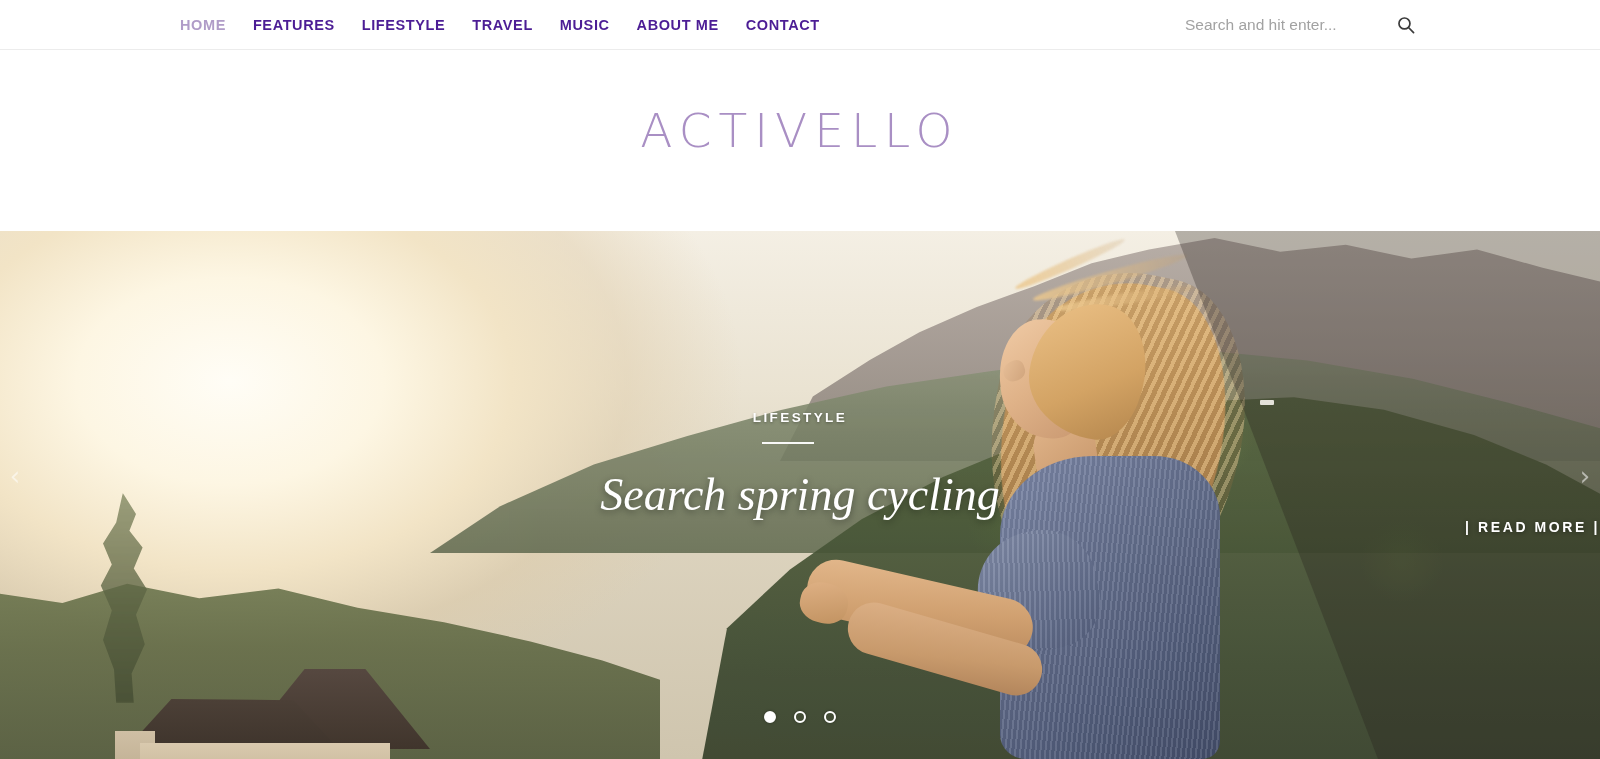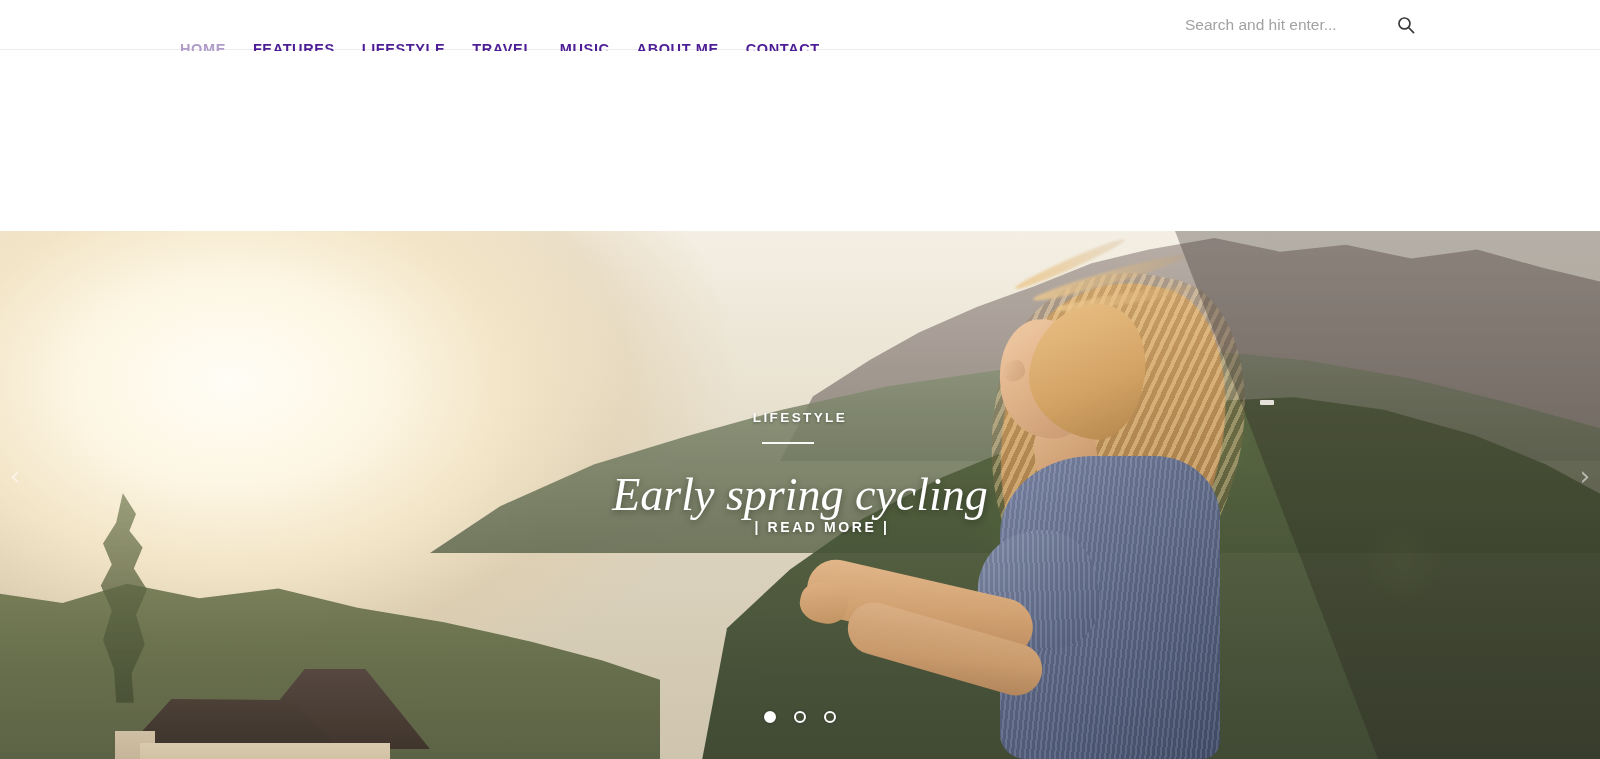--- a/index.html
+++ b/index.html
@@ -19,21 +19,20 @@
     background: #ffffff;
     border-bottom: 1px solid #ececec;
   }
   .nav-list {
     position: absolute;
     left: 180px; top: 0;
     height: 50px;
     display: flex;
     align-items: center;
     list-style: none;
-    margin-top: 24px;
   }
   .nav-item {
     font-size: 14.5px;
     font-weight: bold;
     letter-spacing: 0.6px;
     color: #4c1d95;
     text-transform: uppercase;
     margin-right: 27px;
     cursor: pointer;
     white-space: nowrap;
@@ -347,21 +346,21 @@
     width: 52px; height: 2px;
     background: #ffffff;
     opacity: 0.95;
   }
   .cap-title-wrap {
     position: absolute; top: 237px; left: 0; width: 1600px; text-align: center;
   }
   .cap-btn {
     position: absolute;
     top: 288px; left: 0; width: 1600px;
-    text-align: center;
+    text-align: right;
     font-size: 14px;
     font-weight: bold;
     letter-spacing: 2.6px;
     color: #ffffff;
     text-transform: uppercase;
     text-shadow: 0 1px 4px rgba(0,0,0,0.4);
     cursor: pointer;
     pointer-events: auto;
     padding-left: 44px;
   }
@@ -402,20 +401,21 @@
     <span class="search-icon">
       <svg viewBox="0 0 20 20" width="18" height="18" fill="none" stroke="currentColor" stroke-width="1.9">
         <circle cx="8.3" cy="8.3" r="6.1"></circle>
         <line x1="12.8" y1="12.8" x2="18.4" y2="18.4" stroke-linecap="round"></line>
       </svg>
     </span>
   </div>
 </div>
 
 <div class="branding">
+  <div class="site-title">ACTIVELLO</div>
 </div>
 
 <div class="hero">
 
   <div class="scene">
     <div class="sky"></div>
     <div class="ridge-far"></div>
     <div class="ridge-mid"></div>
     <div class="forest"></div>
     <div class="hill-left"></div>
@@ -448,21 +448,21 @@
   <div class="diag-overlay"></div>
   <div class="tiny-mark"></div>
 
   <div class="slider-arrow arrow-prev">‹</div>
   <div class="slider-arrow arrow-next">›</div>
 
   <div class="caption">
     <div class="cap-cat">LIFESTYLE</div>
     <div class="cap-divider"></div>
     <div class="cap-title-wrap">
-      <span class="cap-title-text" style="font-family:'Liberation Serif',serif;font-style:italic;font-size:46px;color:#fff;text-shadow:0 2px 7px rgba(0,0,0,0.4);">Early spring cycling</span>
+      <span class="cap-title-text" style="font-family:'Liberation Serif',serif;font-style:italic;font-size:46px;color:#fff;text-shadow:0 2px 7px rgba(0,0,0,0.4);">Search spring cycling</span>
     </div>
     <div class="cap-btn">| READ MORE |</div>
   </div>
 
   <div class="dots">
     <span class="dot active"></span>
     <span class="dot"></span>
     <span class="dot"></span>
   </div>
 </div>

